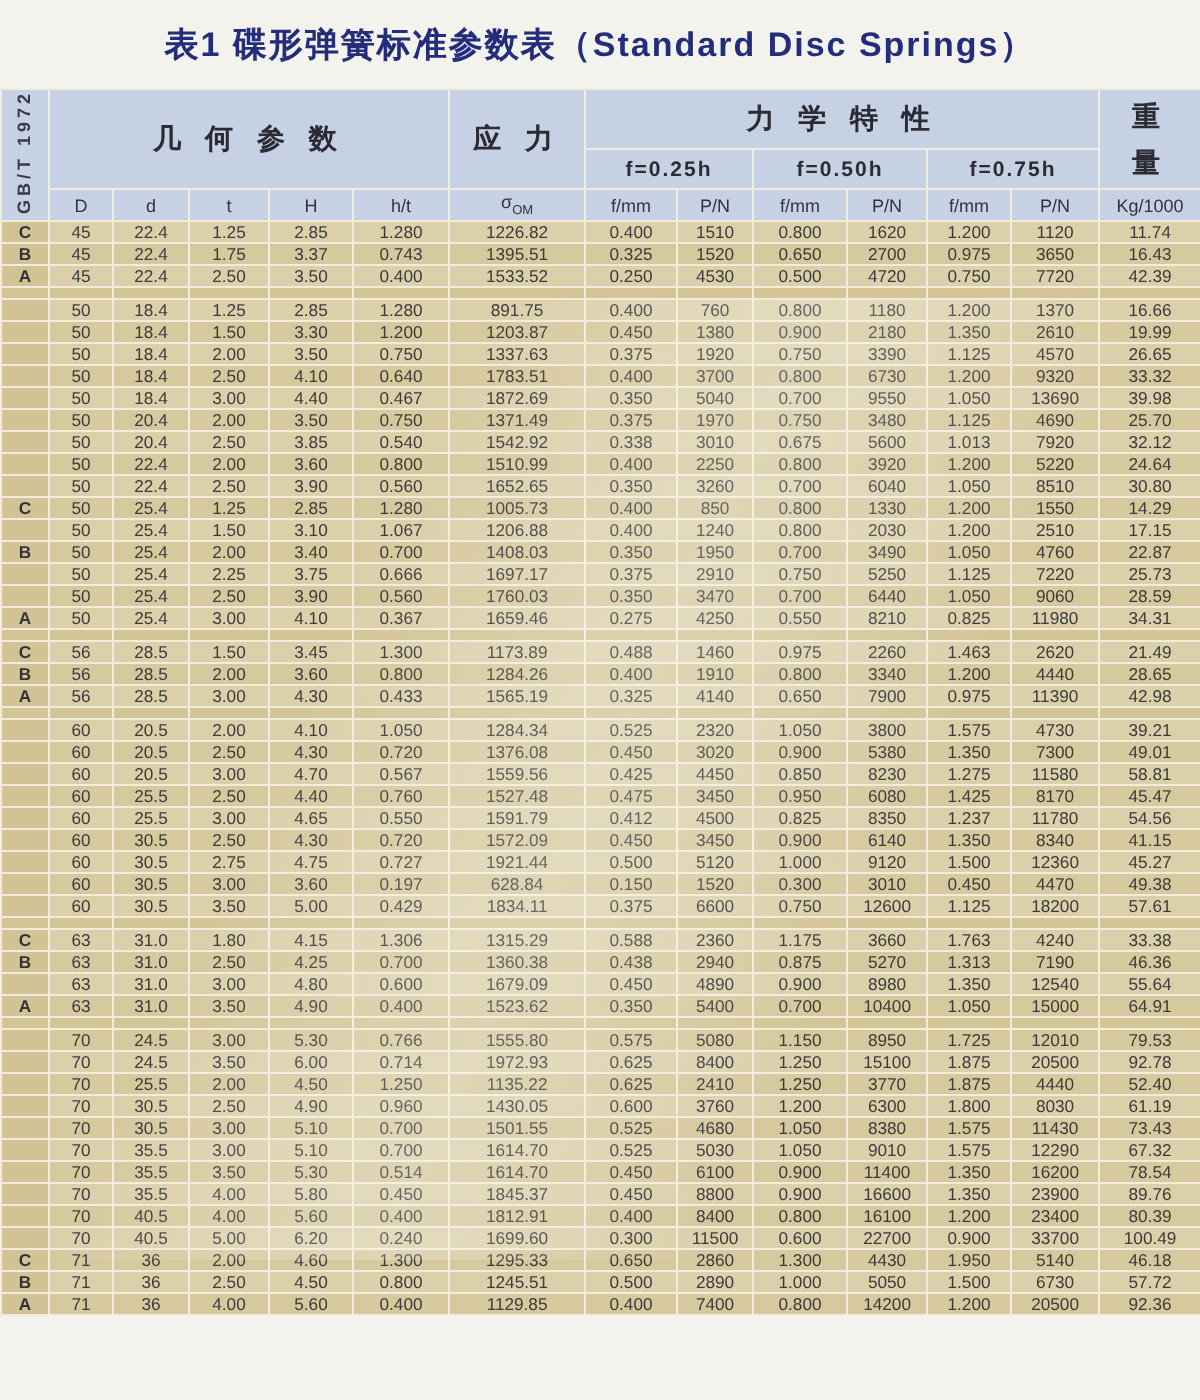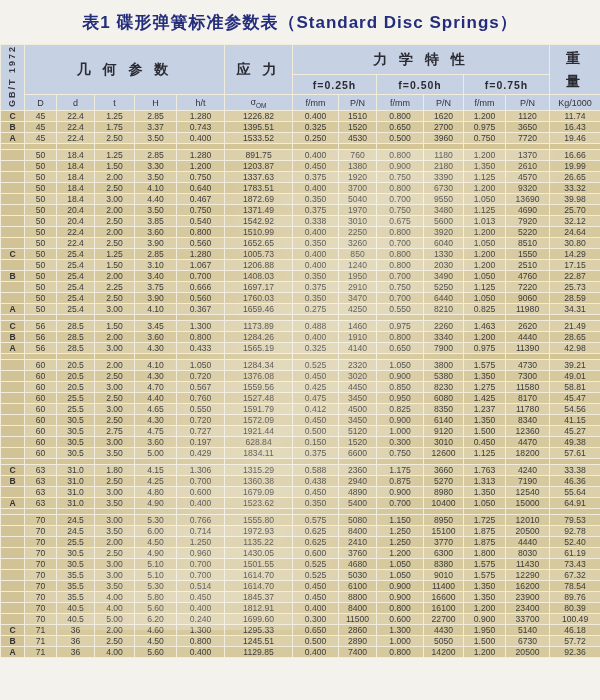--- a/index.html
+++ b/index.html
@@ -151,24 +151,24 @@
           <td class="lc">A</td>
           <td>45</td>
           <td>22.4</td>
           <td>2.50</td>
           <td>3.50</td>
           <td>0.400</td>
           <td>1533.52</td>
           <td>0.250</td>
           <td>4530</td>
           <td>0.500</td>
-          <td>3960</td>
+          <td>4720</td>
           <td>0.750</td>
           <td>7720</td>
-          <td>19.46</td>
+          <td>42.39</td>
         </tr>
         <tr class="spacer">
           <td></td>
           <td></td>
           <td></td>
           <td></td>
           <td></td>
           <td></td>
           <td></td>
           <td></td>

